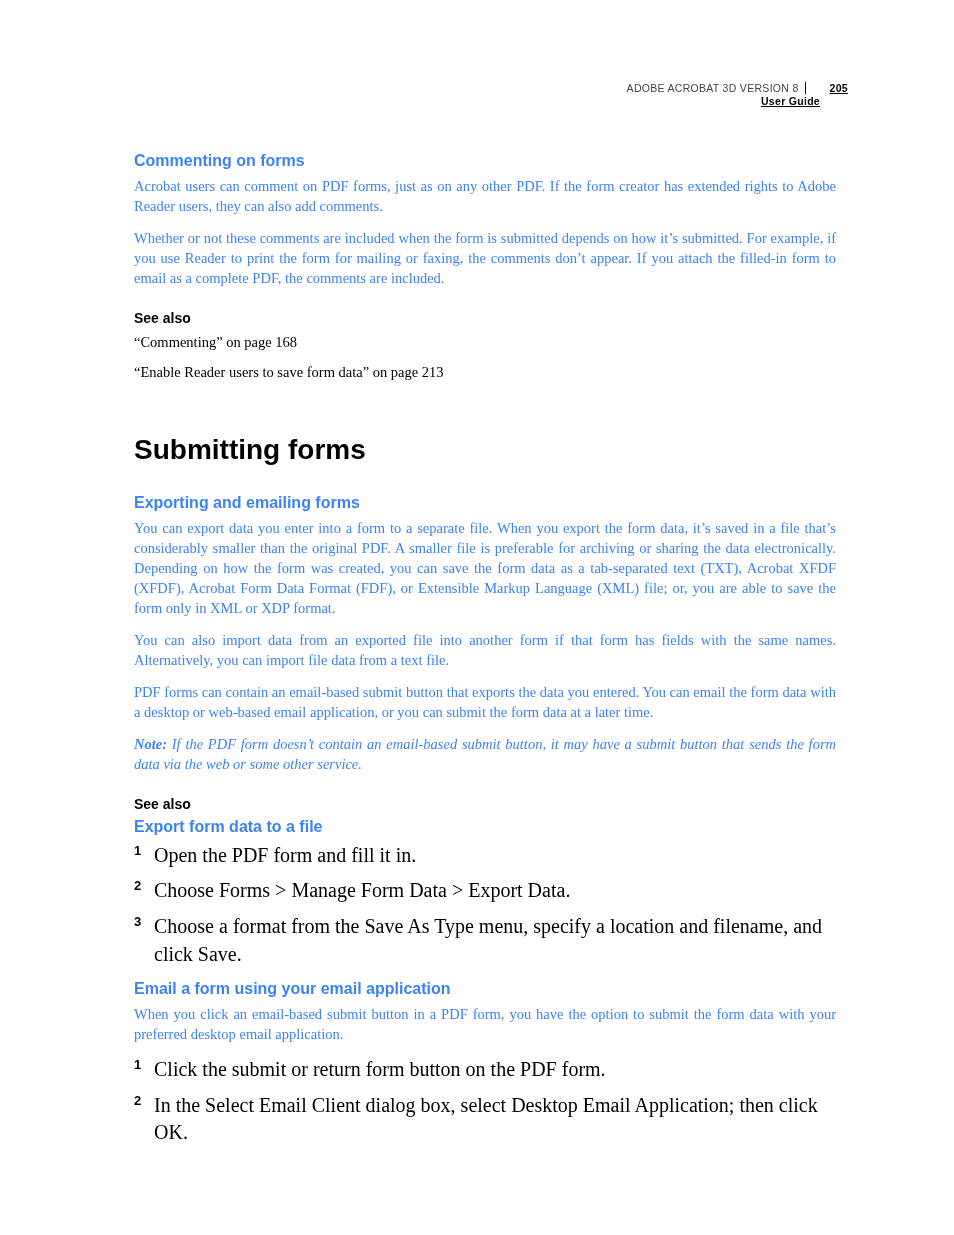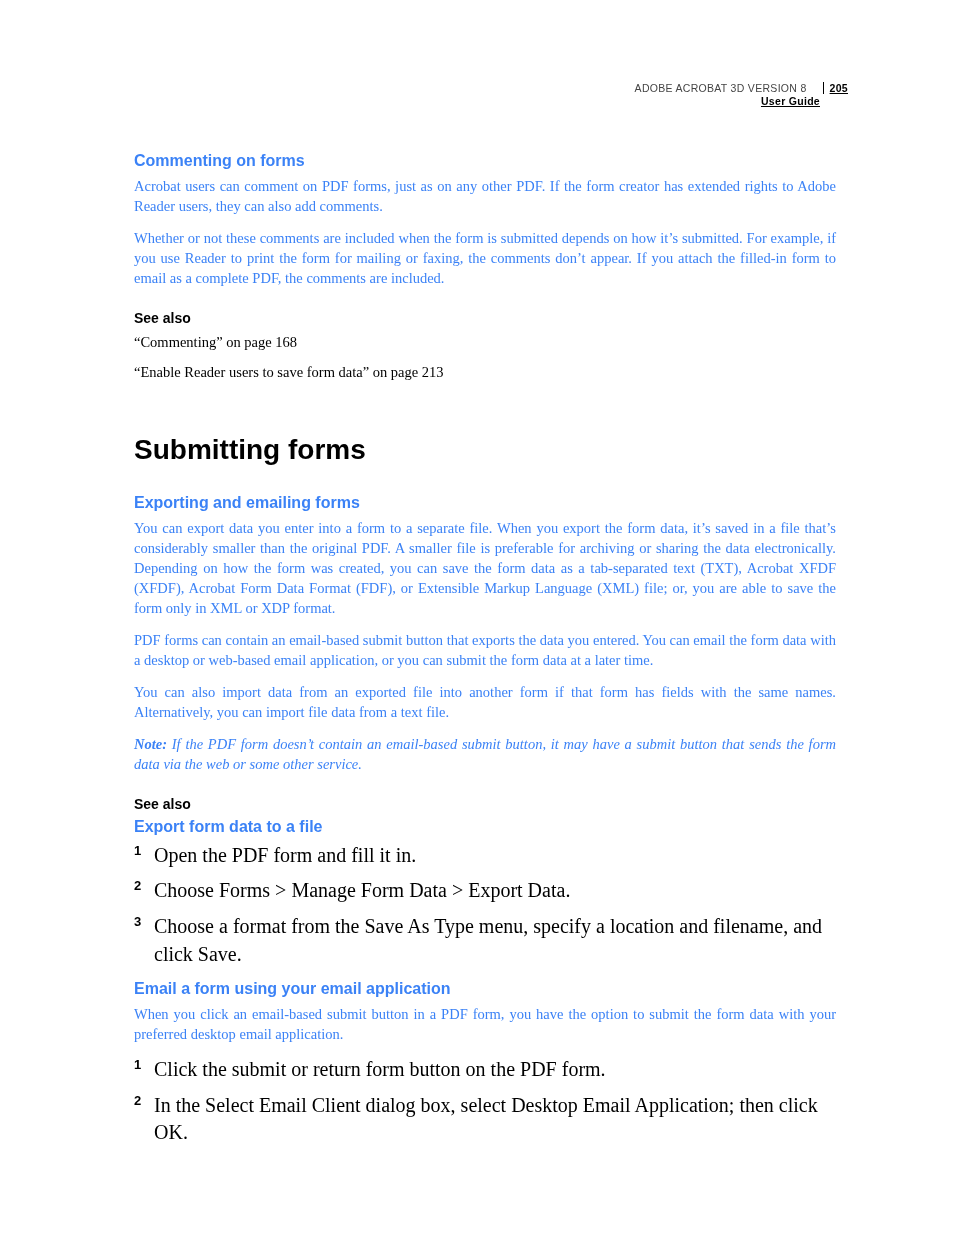--- a/index.html
+++ b/index.html
@@ -22,22 +22,22 @@
     line-height: 1.25;
     margin-bottom: 44px;
   }
   .running-head .line1 {
     color: #444;
   }
   .running-head .pagenum {
     font-weight: 700;
     color: #000;
     border-left: 1px solid #000;
-    padding-left: 6px;
-    margin-left: 16px;
+    padding-left: 24px;
+    margin-left: 6px;
     text-decoration: underline;
   }
   .running-head .line2 {
     font-weight: 700;
     color: #000;
     padding-right: 28px;
     text-decoration: underline;
   }
   h2.subhead {
     font-family: "Myriad Pro", "Segoe UI", Arial, sans-serif;
@@ -122,22 +122,22 @@
   <p class="body">Whether or not these comments are included when the form is submitted depends on how it’s submitted. For example, if you use Reader to print the form for mailing or faxing, the comments don’t appear. If you attach the filled-in form to email as a complete PDF, the comments are included.</p>
 
   <div class="see-also">See also</div>
   <p class="ref">“Commenting” on page 168</p>
   <p class="ref">“Enable Reader users to save form data” on page 213</p>
 
   <h1 class="section-title">Submitting forms</h1>
 
   <h2 class="subhead">Exporting and emailing forms</h2>
   <p class="body">You can export data you enter into a form to a separate file. When you export the form data, it’s saved in a file that’s considerably smaller than the original PDF. A smaller file is preferable for archiving or sharing the data electronically. Depending on how the form was created, you can save the form data as a tab-separated text (TXT), Acrobat XFDF (XFDF), Acrobat Form Data Format (FDF), or Extensible Markup Language (XML) file; or, you are able to save the form only in XML or XDP format.</p>
+  <p class="body">You can also import data from an exported file into another form if that form has fields with the same names. Alternatively, you can import file data from a text file.</p>
   <p class="body">PDF forms can contain an email-based submit button that exports the data you entered. You can email the form data with a desktop or web-based email application, or you can submit the form data at a later time.</p>
-  <p class="body">You can also import data from an exported file into another form if that form has fields with the same names. Alternatively, you can import file data from a text file.</p>
   <p class="body note"><span class="note-label">Note:</span><span> If the PDF form doesn’t contain an email-based submit button, it may have a submit button that sends the form data via the web or some other service.</span></p>
 
   <div class="see-also">See also</div>
 
   <h2 class="subhead block-gap">Export form data to a file</h2>
   <ol class="steps">
     <li>Open the PDF form and fill it in.</li>
     <li>Choose Forms &gt; Manage Form Data &gt; Export Data.</li>
     <li>Choose a format from the Save As Type menu, specify a location and filename, and click Save.</li>
   </ol>

